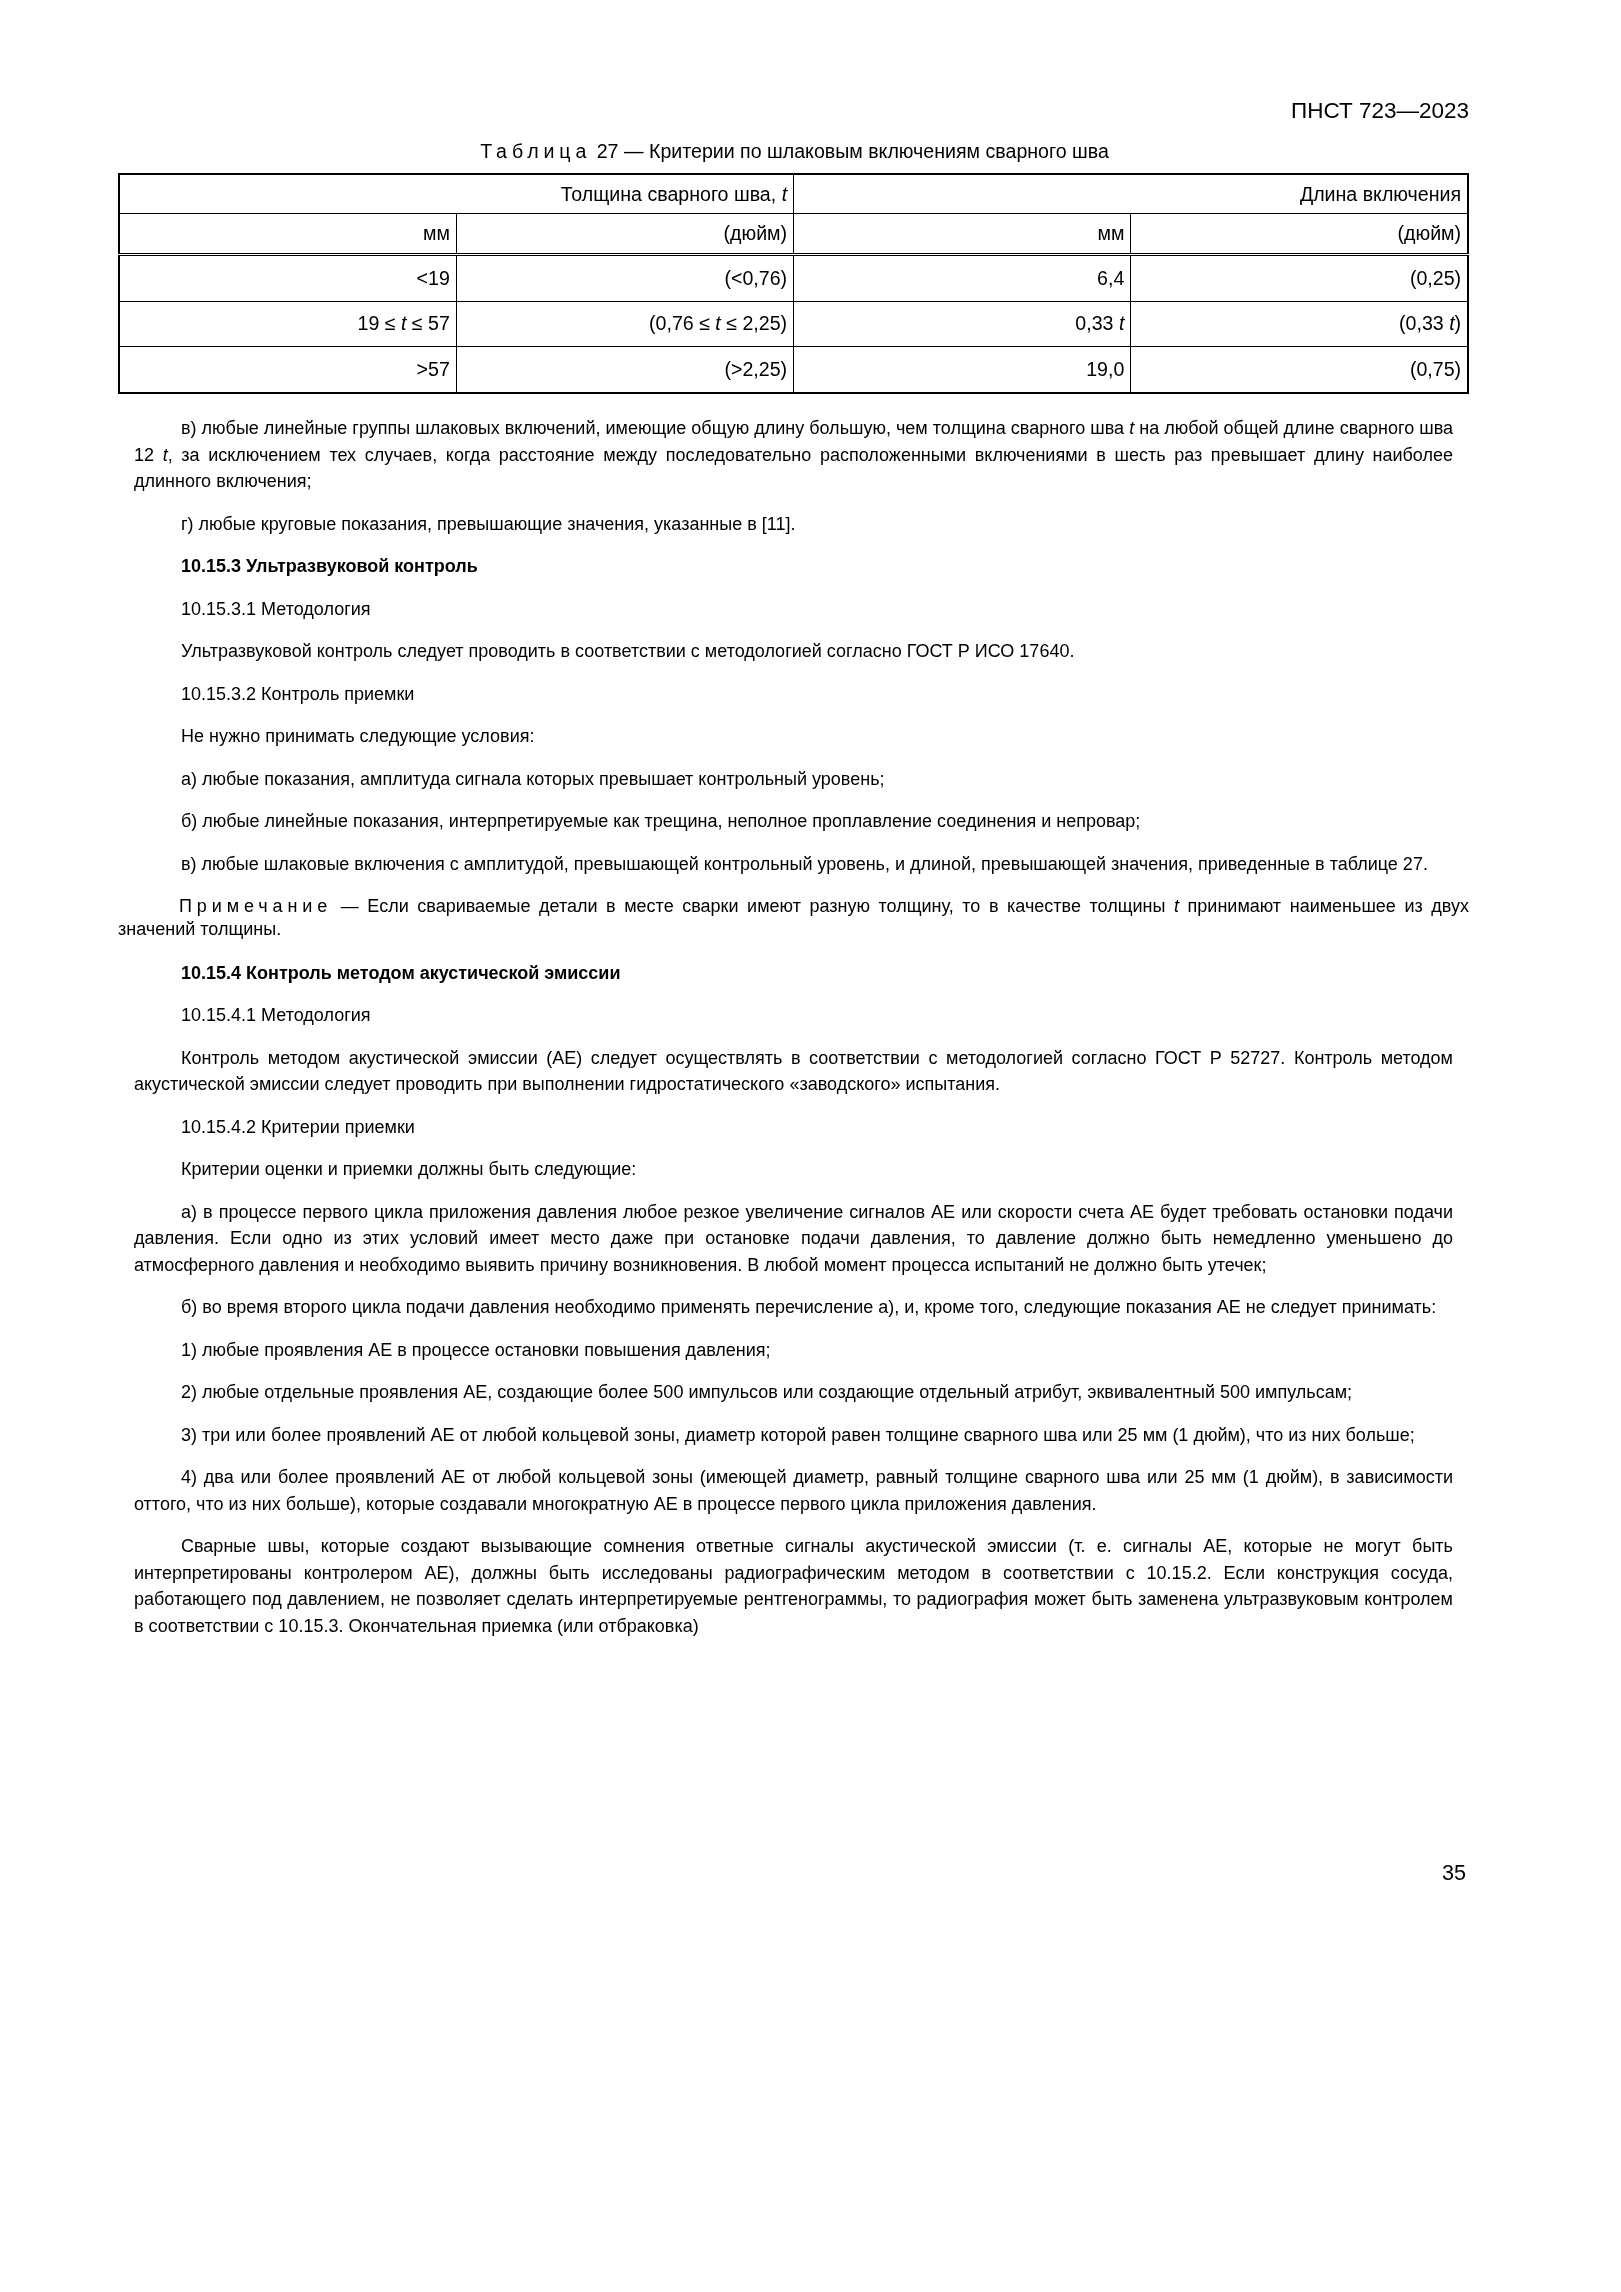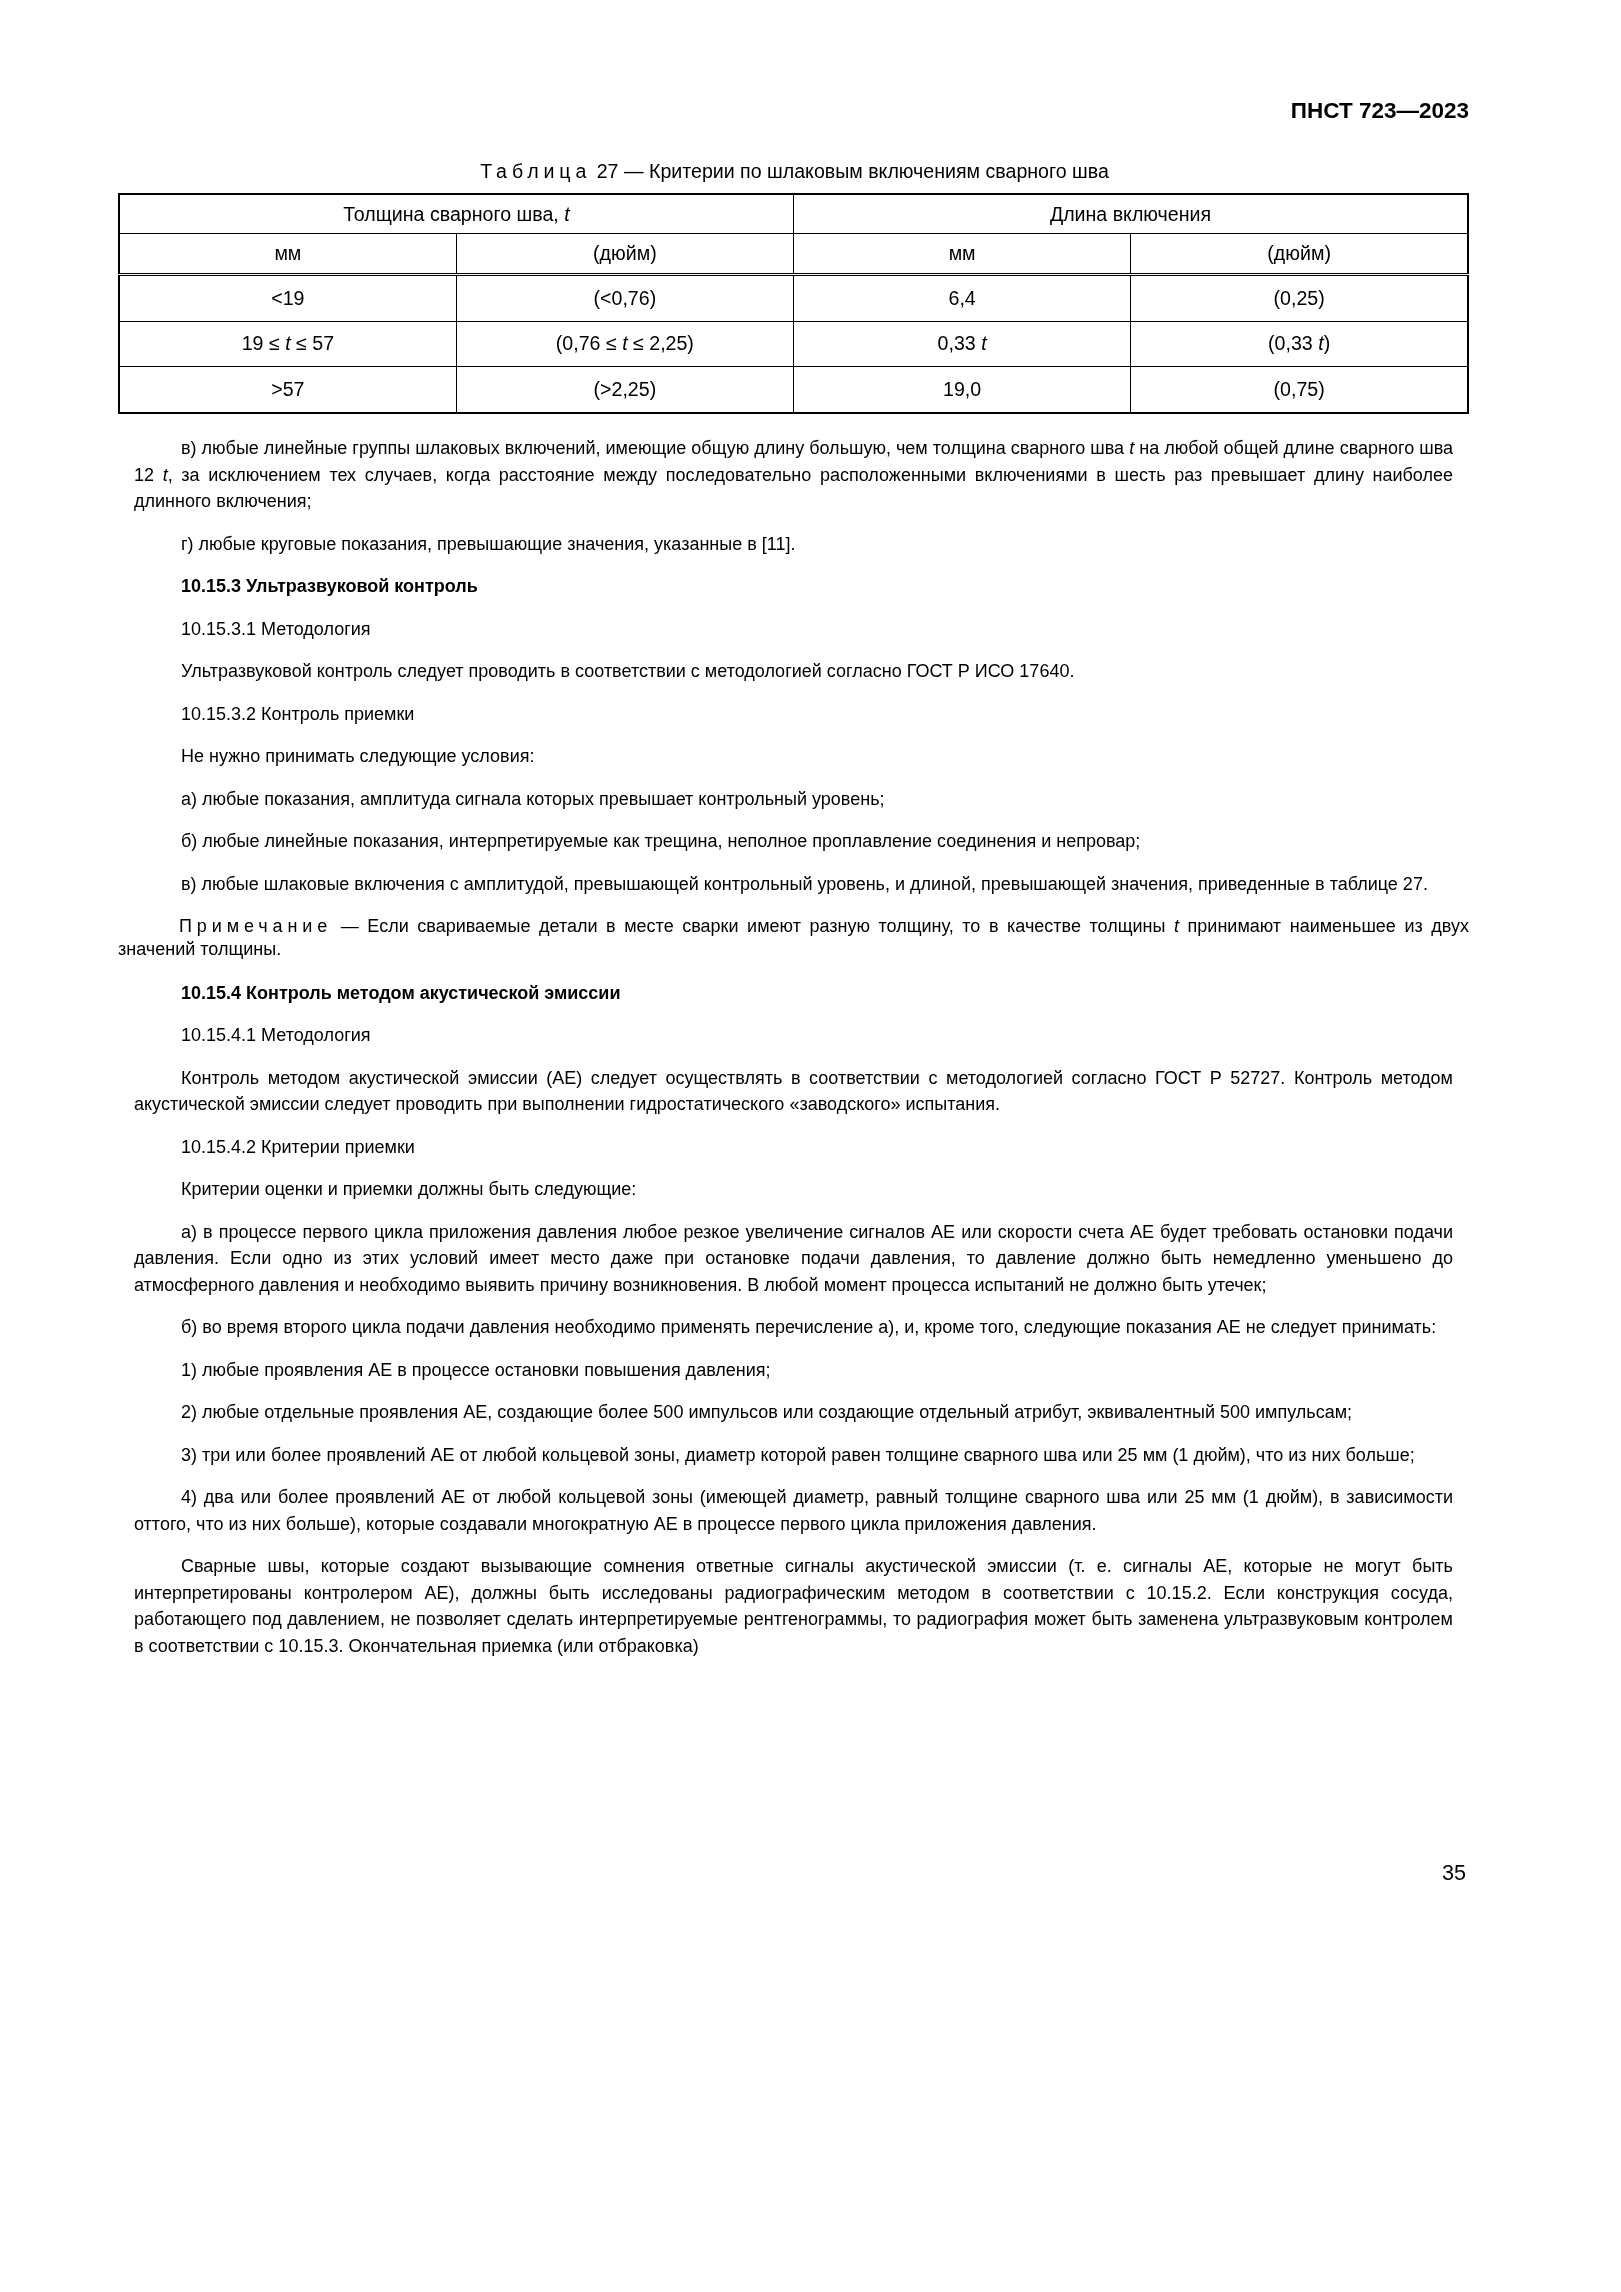--- a/index.html
+++ b/index.html
@@ -14,40 +14,40 @@
     overflow: hidden;
   }
   .content {
     position: absolute;
     left: 118px;
     top: 98px;
     width: 1351px;
   }
   .doc-header {
     text-align: right;
-    font-weight: bold;
+    font-weight: normal;
     font-size: 22.5px;
-    margin: 0 0 36px 0;
+    margin: 0 0 16px 0;
   }
   .table-caption {
     font-size: 19.6px;
     margin: 0 0 9.8px 2px;
     text-align: center;
   }
   .spaced { letter-spacing: 4.9px; }
   table.gost {
     width: 100%;
     border-collapse: collapse;
     border: 2px solid #000;
     table-layout: fixed;
   }
   table.gost th, table.gost td {
     border: 1px solid #000;
     font-weight: normal;
-    text-align: center;
+    text-align: right;
     vertical-align: middle;
     font-size: 19.6px;
     padding: 7.8px 5.9px;
   }
   table.gost tr.units th { border-bottom: 3.9px double #000; margin-left: 8px; }
   table.gost td { padding: 10.8px 5.9px; }
   .body-text { margin-top: 21.6px; }
   .p {
     font-size: 18px;
     line-height: 26.5px;

